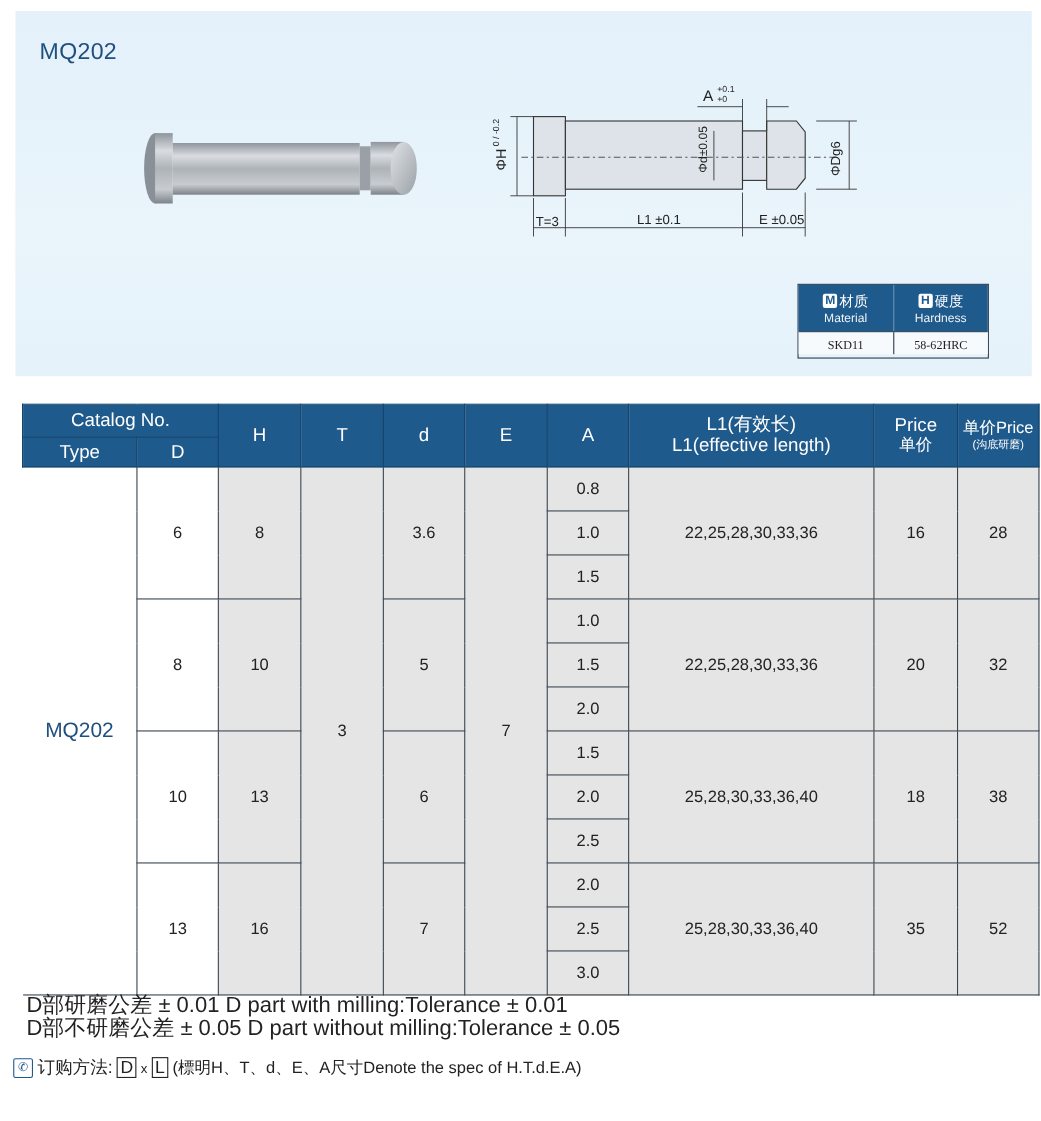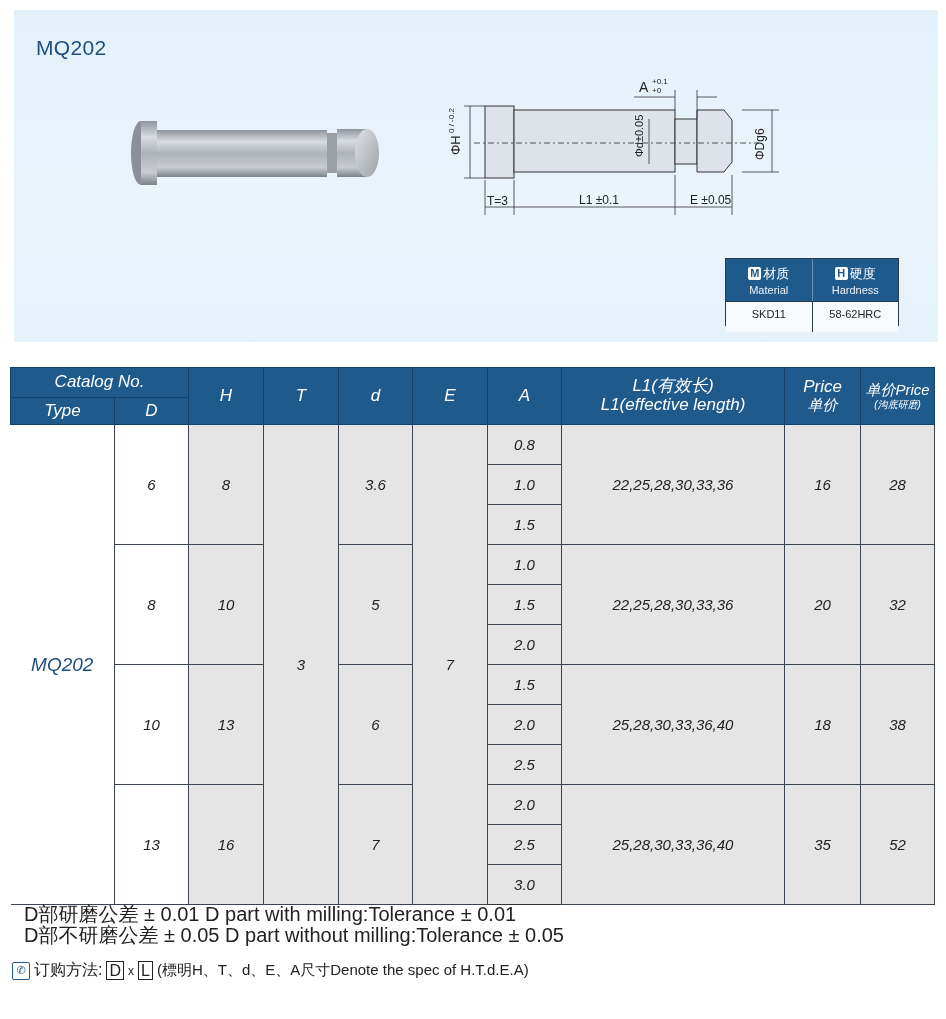--- a/index.html
+++ b/index.html
@@ -25,31 +25,31 @@
     flex: 1; color: #fff; text-align: center; border-right: 1px solid #ffffff55;
     display: flex; flex-direction: column; justify-content: center; align-items: center;
   }
   .spec-table .hdr .cell:last-child { border-right: none; }
   .spec-table .zh { font-size: 13px; display: flex; align-items: center; gap: 2px; }
   .spec-table .en { font-size: 11px; opacity: 0.92; margin-top: 1px; }
   .spec-table .badge {
     display: inline-block; width: 13px; height: 13px; background: #fff; color: #1f5a8c;
     font-size: 11px; font-weight: bold; line-height: 13px; text-align: center; border-radius: 2px;
   }
-  .spec-table .vals { display: flex; height: 31px; background: #f6fafd; border-top: 1px solid #2a3b4d; }
+  .spec-table .vals { display: flex; height: 21px; background: #f6fafd; border-top: 1px solid #2a3b4d; font-family: Liberation Serif, serif; }
   .spec-table .vals .cell {
     flex: 1; text-align: center; font-size: 11px; line-height: 24px; color: #222;
     border-right: 1px solid #2a3b4d;
   }
   .spec-table .vals .cell:last-child { border-right: none; }
 
   
   .main-table {
-    position: absolute; left: 10px; top: 367px; width: 924px;
-    border-collapse: collapse; table-layout: fixed; font-style: italic;
+    position: absolute; left: 20px; top: 367px; width: 924px;
+    border-collapse: collapse; table-layout: fixed;
   }
   .main-table th {
     background: #1f5a8c; color: #fff; font-weight: normal; font-size: 17px;
     border: 1px solid #14426b; text-align: center; line-height: 1.1;
   }
   .main-table td {
     border: 1px solid #3a4550; text-align: center; font-size: 15px; color: #222;
     background: #e5e5e5; height: 40px; padding: 0;
   }
   .main-table td.white { background: #ffffff; }

